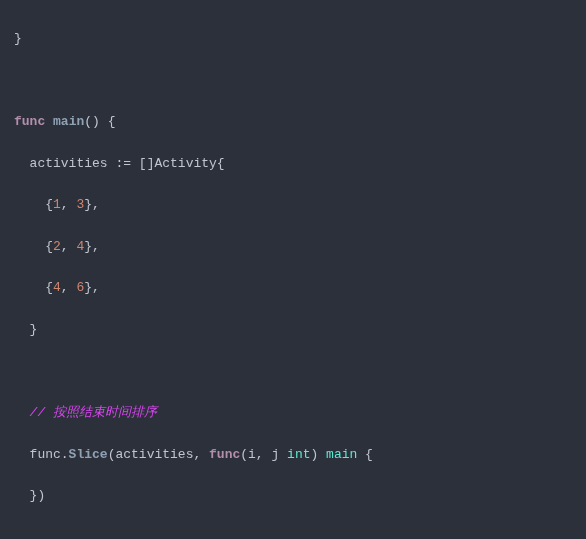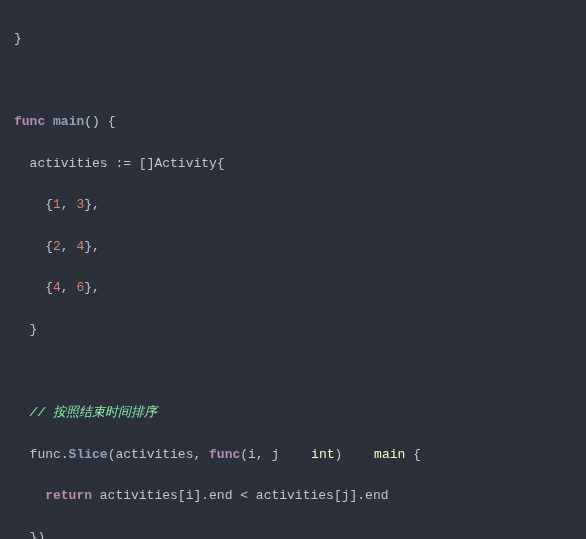--- a/index.html
+++ b/index.html
@@ -12,41 +12,40 @@
   }
   .code-block {
     padding: 8px 14px 8px 14px;
     background: #2b303b;
     color: #c0c5ce;
     white-space: pre;
   }
   .line { display: block; }
   .kw { color: #b48ead; font-weight: bold; }       
   .fn { color: #8fa1b3; font-weight: bold; }       
-  .type { color: #fef9c3; margin-left: 24px; }     
+  .type { color: #5eead4; }     
   .num { color: #d08770; }      
   .op { color: #c0c5ce; }
-  .comment { color: #86efac; font-style: italic; }
+  .comment { color: #d946ef; font-style: italic; }
 </style>
 </head>
 <body>
 
 <div class="code-block">
 <span class="line"><span>}</span></span>
 <span class="line"> </span>
 <span class="line"><span class="kw">func</span> <span class="fn">main</span><span>() {</span></span>
 <span class="line"><span>  activities </span><span class="op">:=</span><span> []Activity{</span></span>
 <span class="line"><span>    {</span><span class="num">1</span><span>, </span><span class="num">3</span><span>},</span></span>
 <span class="line"><span>    {</span><span class="num">2</span><span>, </span><span class="num">4</span><span>},</span></span>
 <span class="line"><span>    {</span><span class="num">4</span><span>, </span><span class="num">6</span><span>},</span></span>
 <span class="line"><span>  }</span></span>
 <span class="line"> </span>
 <span class="line"><span class="comment">  // 按照结束时间排序</span></span>
 <span class="line"><span>  func.</span><span class="fn">Slice</span><span>(activities, </span><span class="kw">func</span><span>(i, j </span><span class="type">int</span><span>) </span><span class="type">main</span><span> {</span></span>
-<span class="line"><span class="kw">    return</span><span> activities[i].end </span><span class="op">&lt;</span><span> activities[j].end</span></span>
 <span class="line"><span>  })</span></span>
 
 
 
 
 
 
 
 
 

